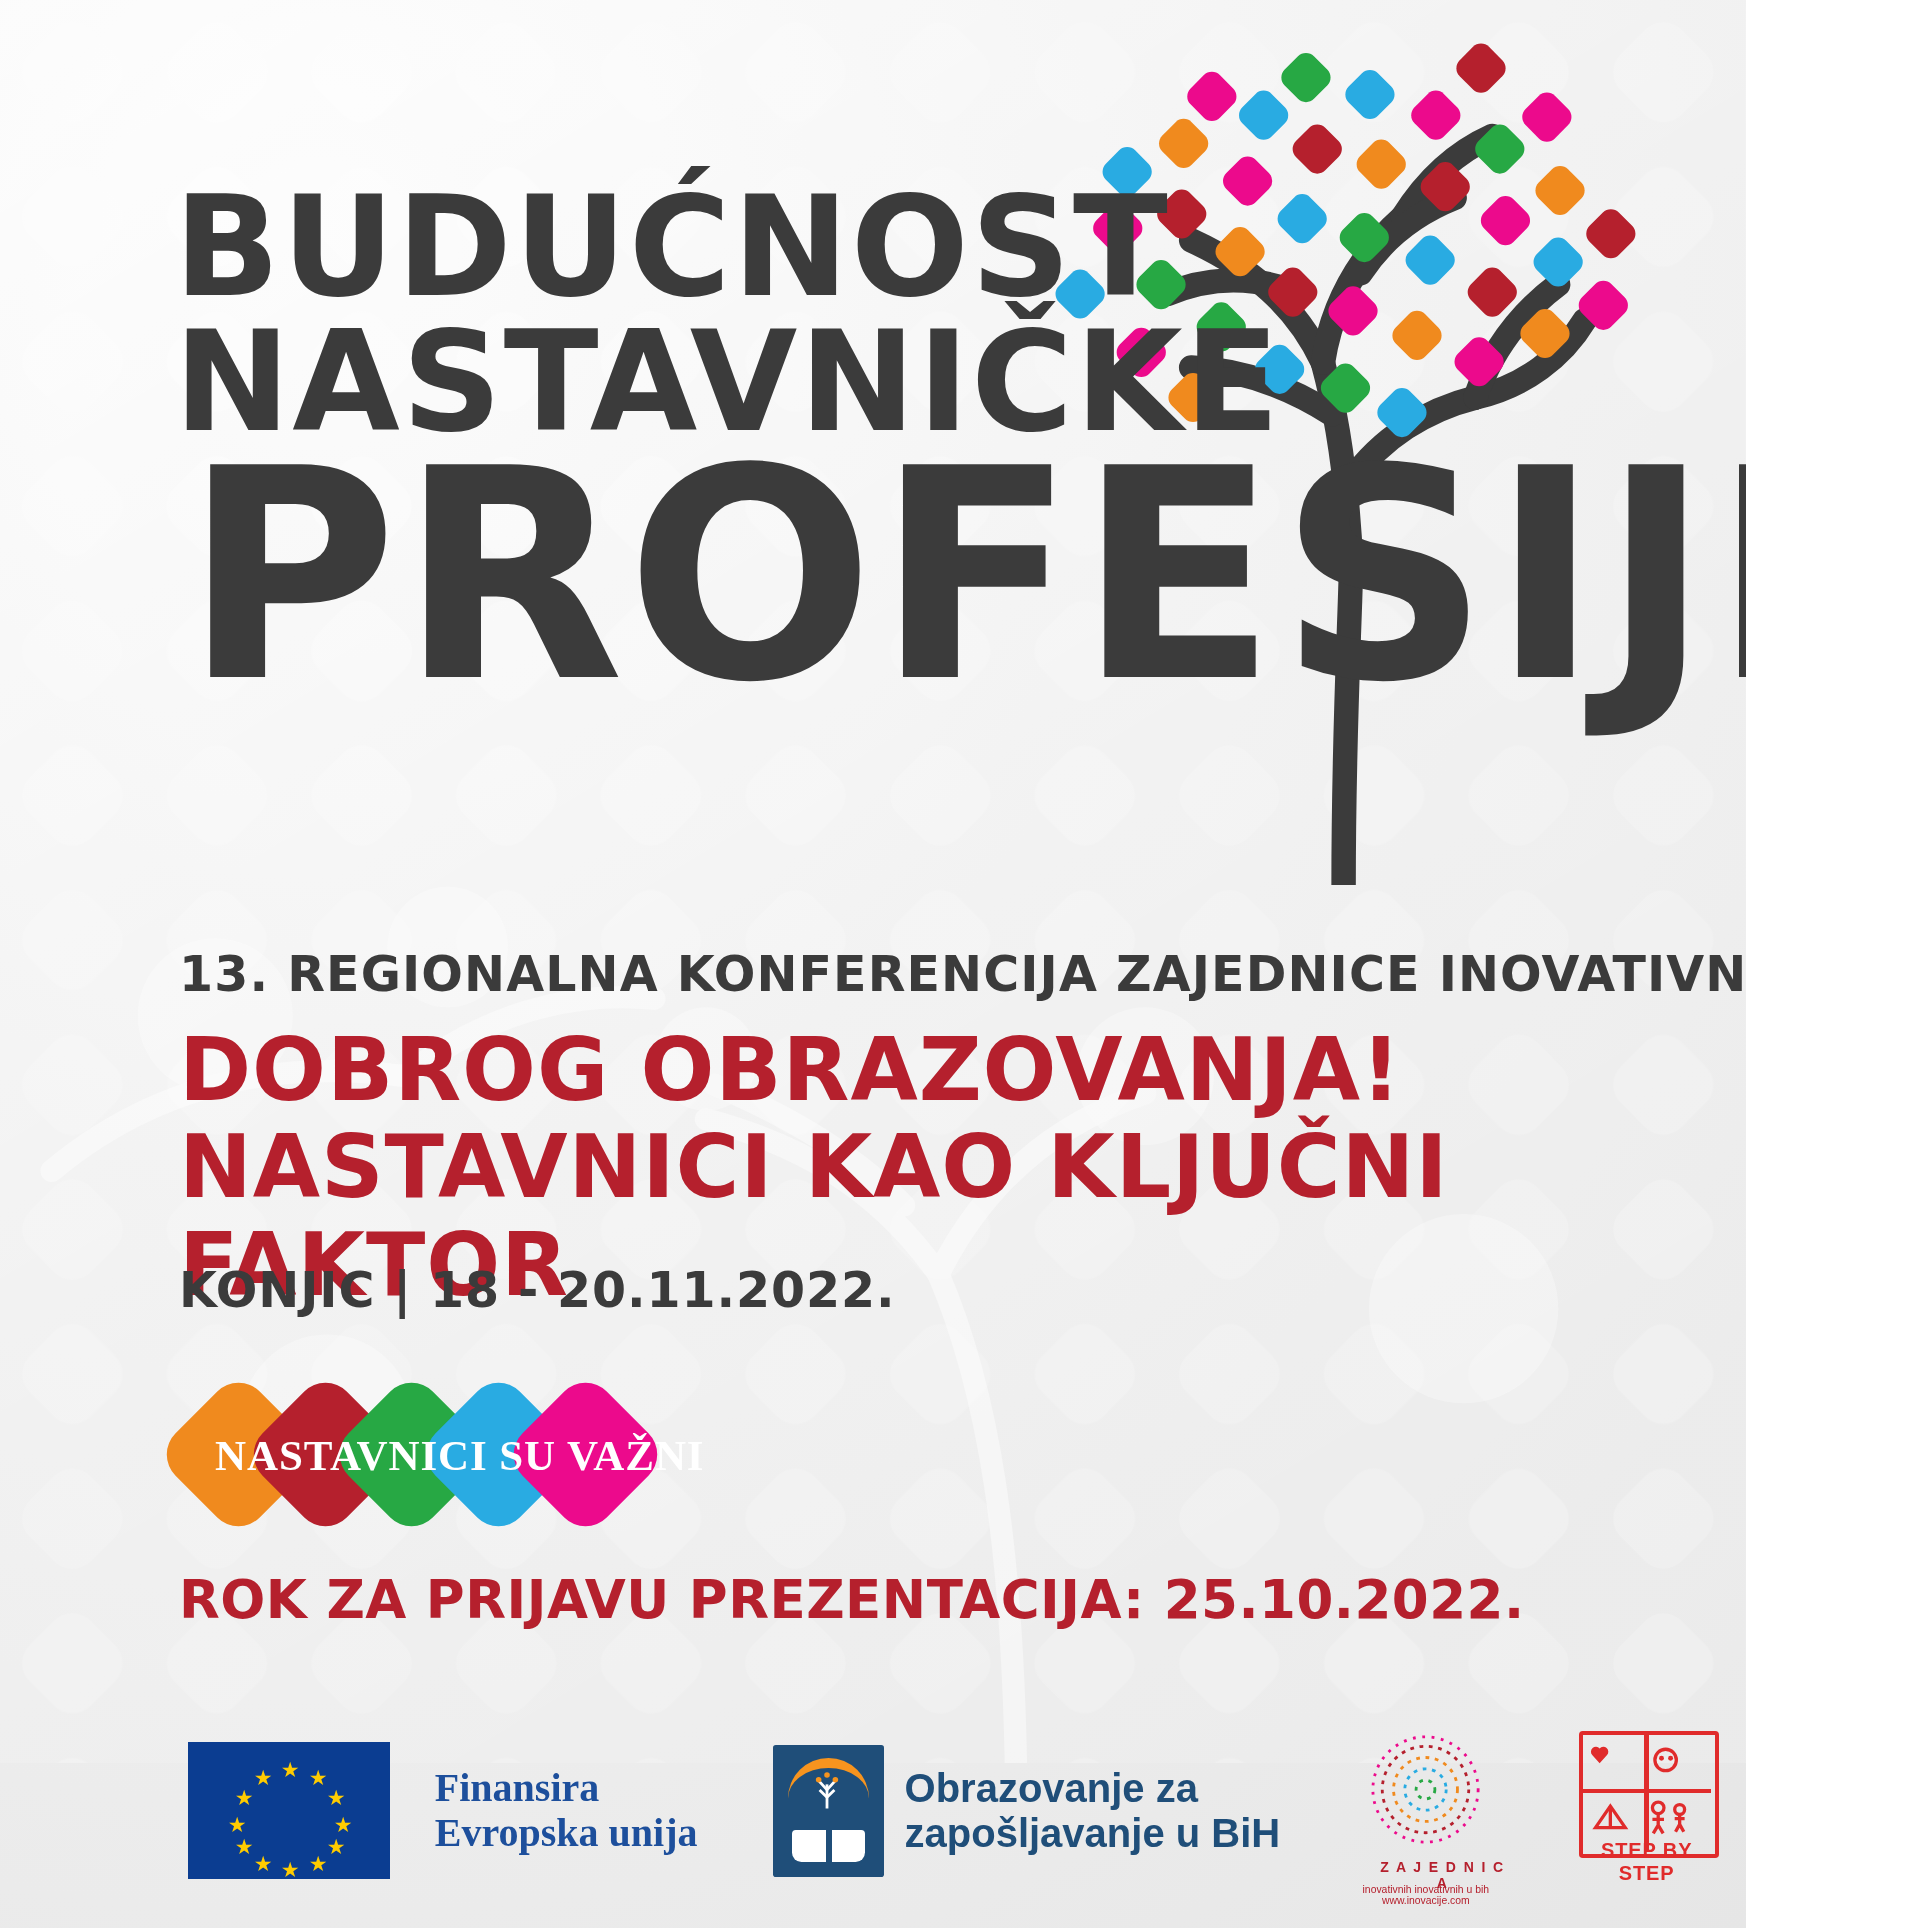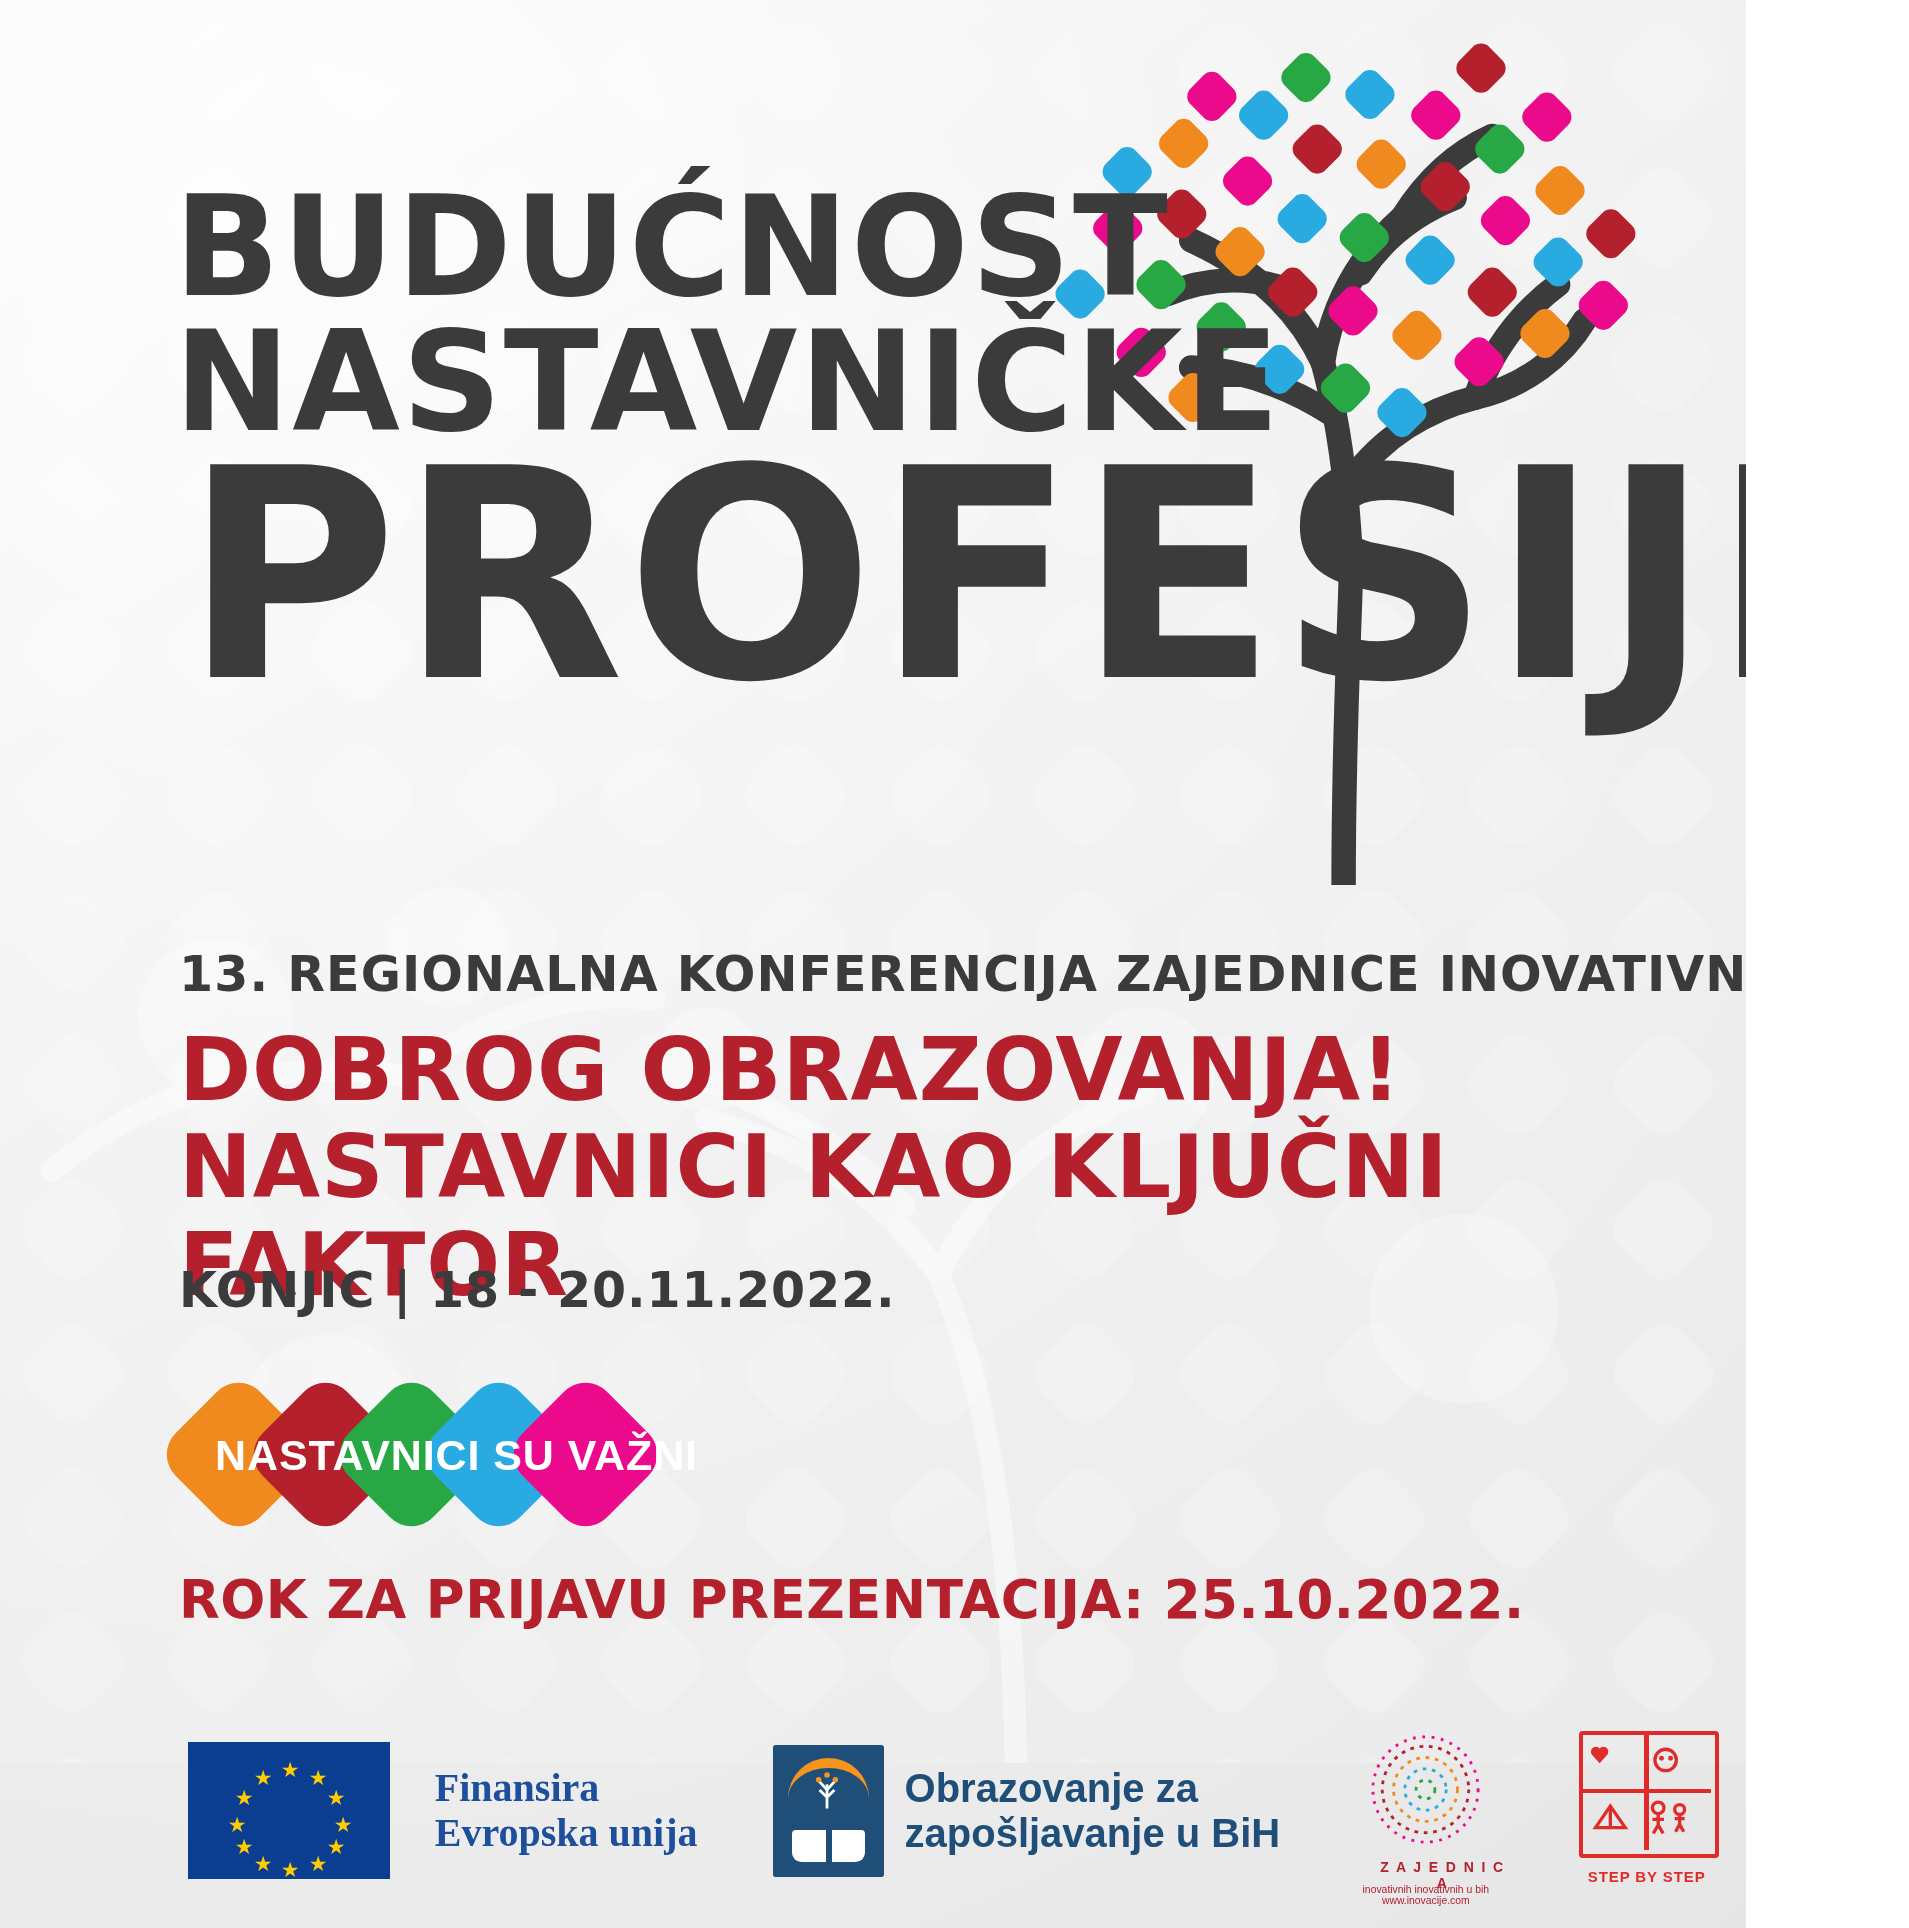--- a/index.html
+++ b/index.html
@@ -127,21 +127,21 @@
   .badge .dia.d5 { left: 347px; background: #ec0a8c; }
   .badge .badge-label {
     position: absolute;
     left: 36px;
     top: 47px;
     color: #ffffff;
     font-size: 43px;
     font-weight: bold;
     letter-spacing: 0.9px;
     white-space: nowrap;
-    font-family: Liberation Sans, sans-serif;
+    font-family: Liberation Serif, serif;
     z-index: 5;
   }
 
   
   .deadlines {
     position: absolute;
     left: 179px;
     top: 1568px;
     width: 1657px;
     color: #b5202d;
@@ -265,21 +265,21 @@
   }
   .sbs-logo .hline {
     position: absolute;
     left: 7.5px; top: 58px; width: 132px; height: 4.7px; background: #e02b2b;
   }
   .sbs-logo .caption {
     position: absolute;
     left: 0; bottom: 5.6px; width: 151px;
     text-align: center;
     color: #e02b2b;
-    font-size: 15px;
+    font-size: 20px;
     font-weight: bold;
     letter-spacing: 0.9px;
     font-family: "Liberation Sans", sans-serif;
   }
 </style>
 </head>
 <body>
 
 <div class="poster">
 

